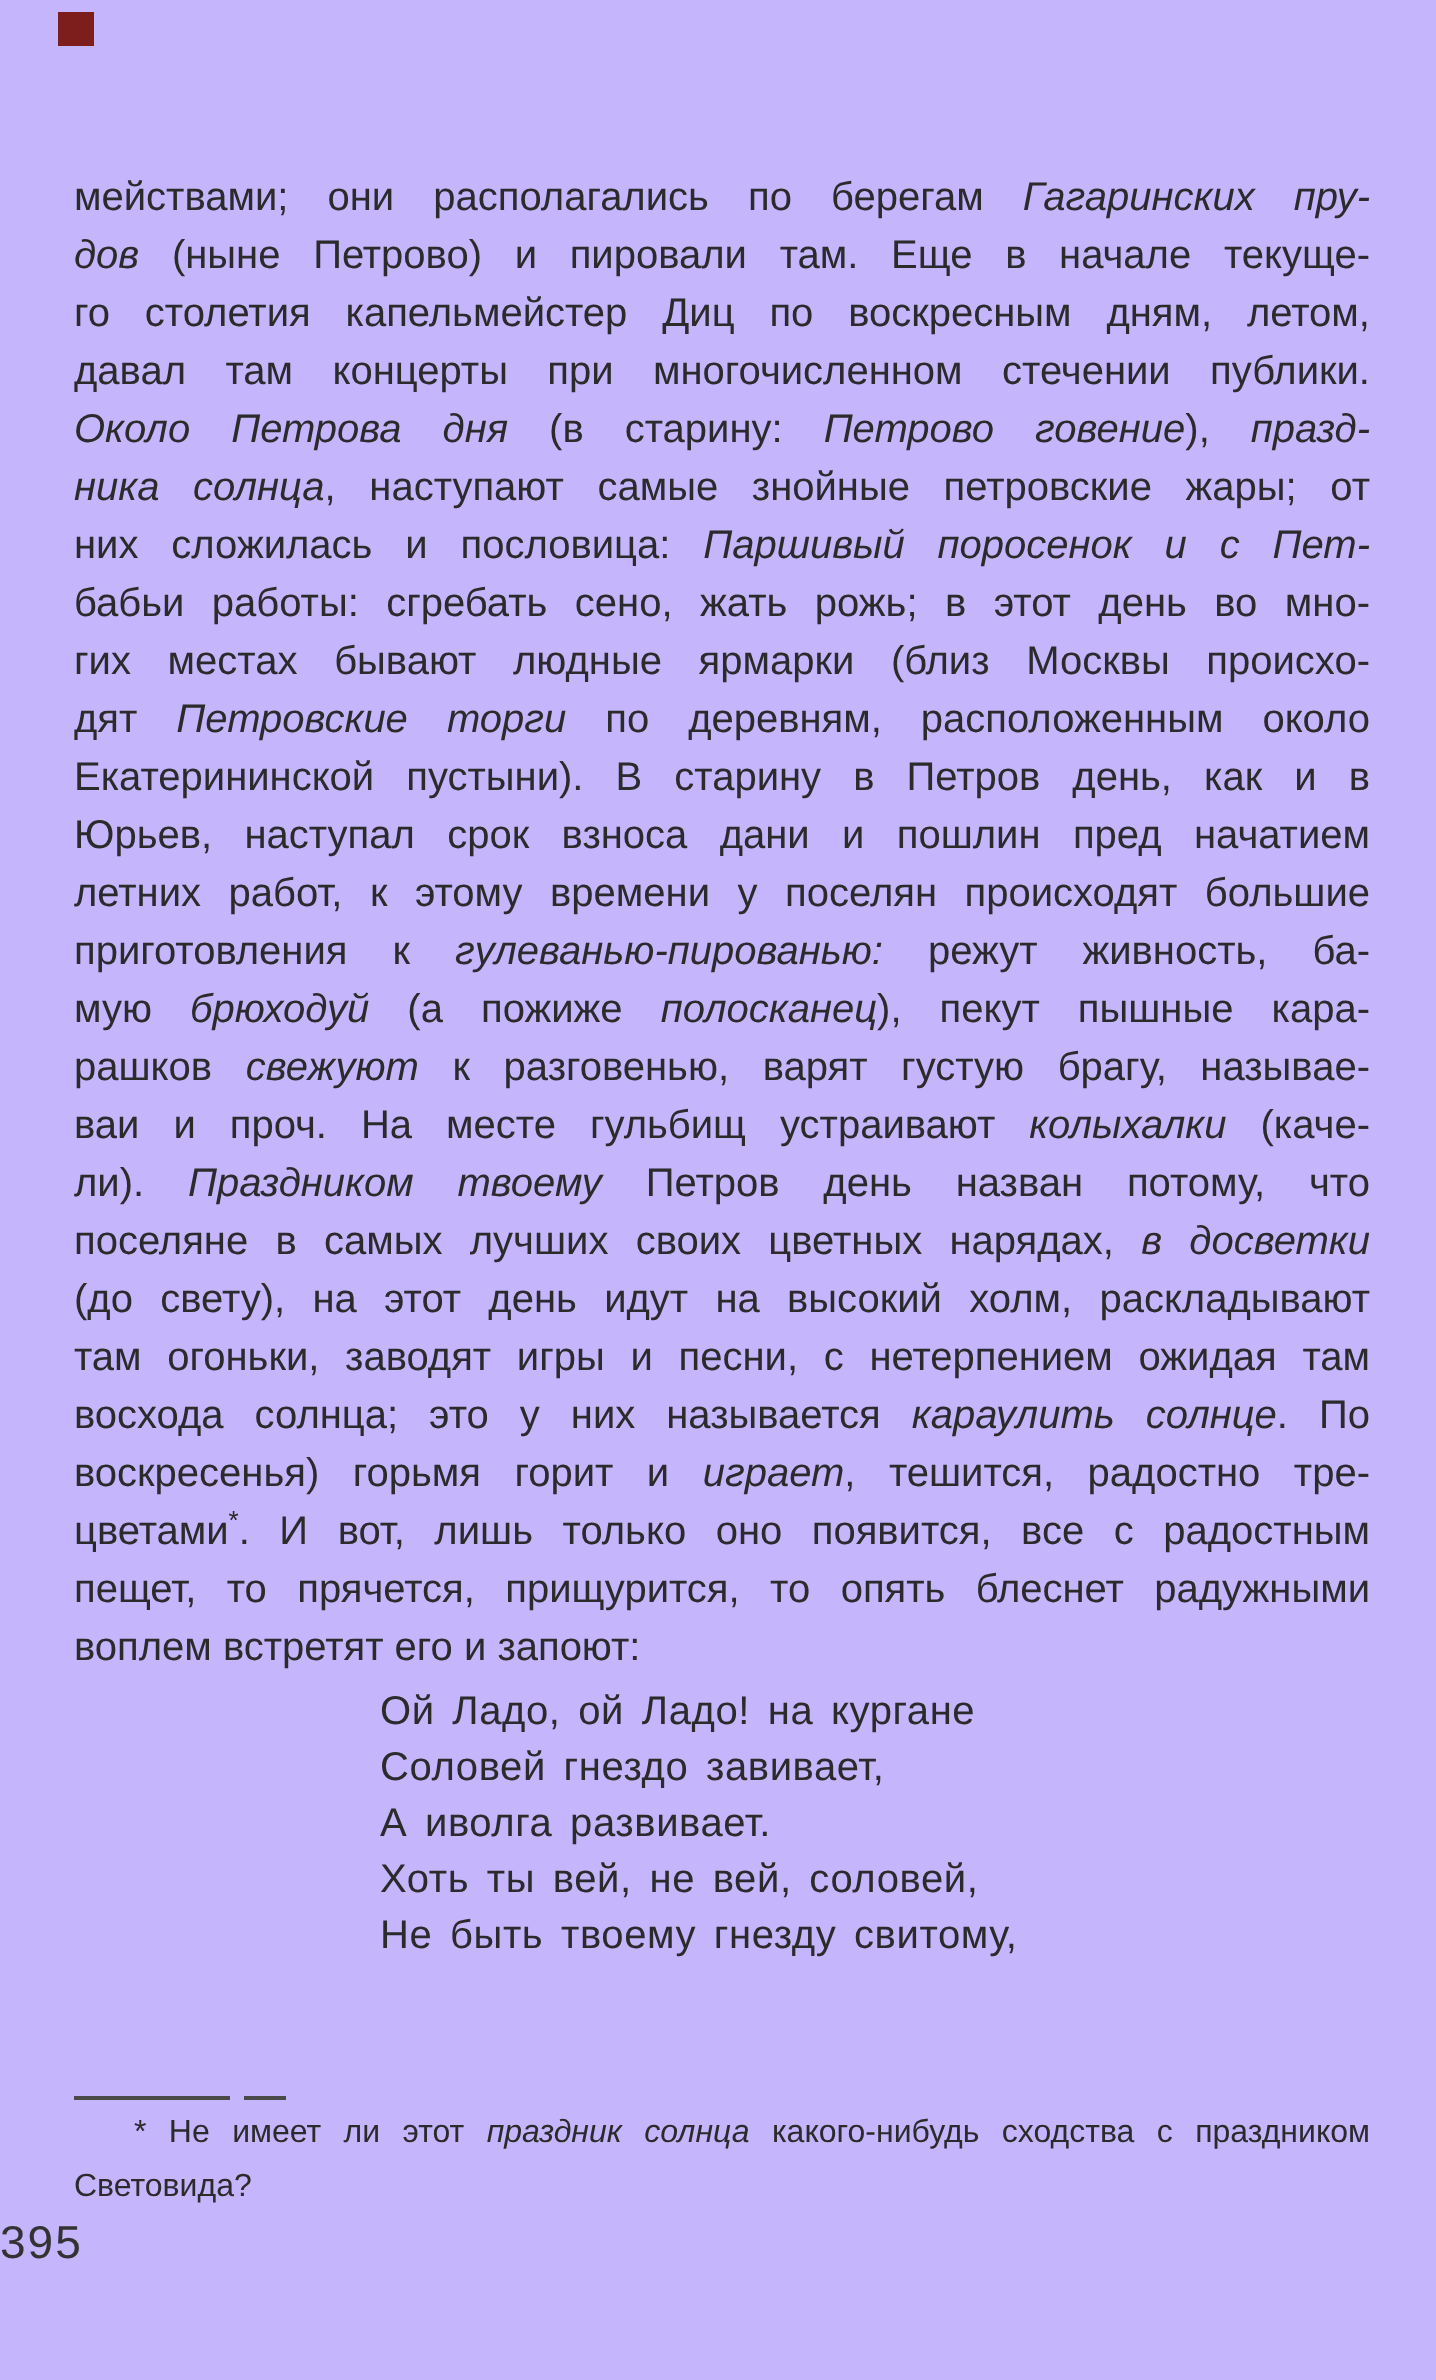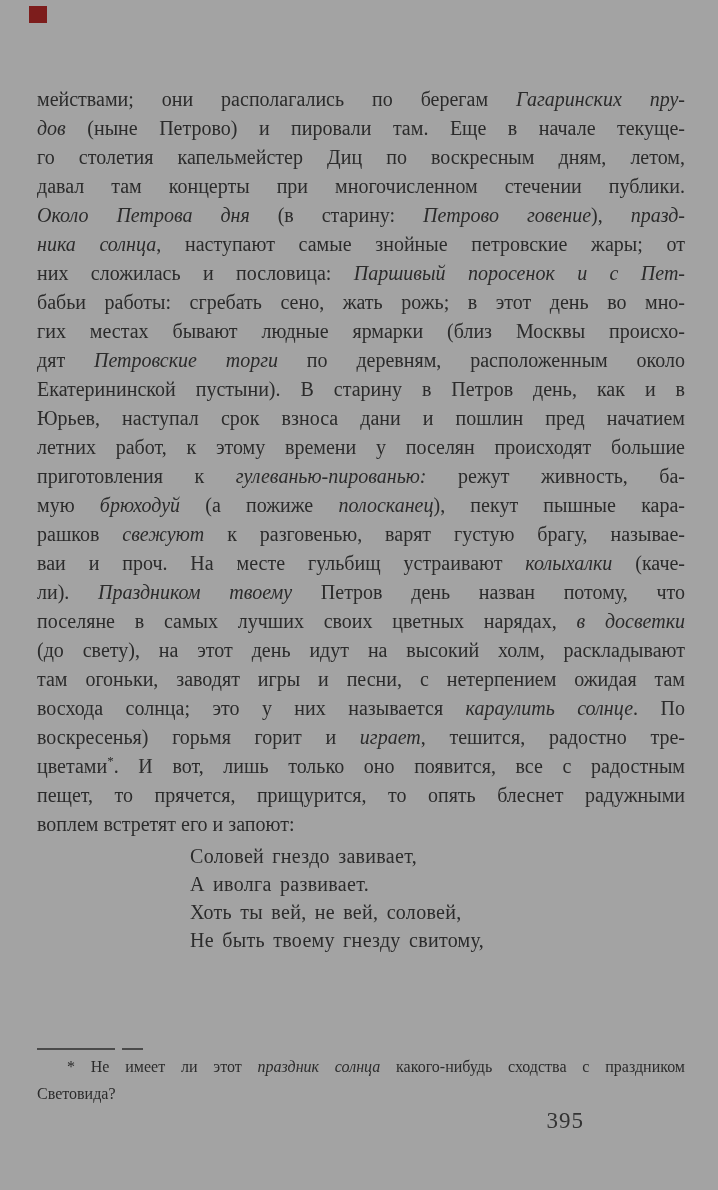--- a/index.html
+++ b/index.html
@@ -1,22 +1,22 @@
 <!DOCTYPE html>
 <html><head>
 <meta charset="utf-8">
 <style>
   html, body { margin: 0; padding: 0; }
   body { background: #e8e8e8; }
   .page {
     position: relative;
     width: 718px;
     height: 1190px;
-    background: #a3a3a3;
-    font-family: Liberation Serif, serif;
+    background: #c4b5fd;
+    font-family: Liberation Sans, sans-serif;
     color: #2b2b2b;
     overflow: hidden;
   }
   .scan-mark {
     position: absolute;
     left: 29px;
     top: 6px;
     width: 18px;
     height: 17px;
     background: #7d1d1c;
@@ -65,21 +65,21 @@
   .fline {
     font-size: 16px;
     line-height: 27px;
   }
   .fline.indent { text-indent: 30px; }
   .page-number {
     position: absolute;
     left: 0;
     top: 1108px;
     width: 584px;
-    text-align: right;
+    text-align: left;
     font-size: 23px;
     letter-spacing: 1px;
     color: #333;
   }
 </style>
 </head>
 <body>
 
 <div class="page">
   <div class="scan-mark"></div>
@@ -107,20 +107,21 @@
         <div class="bline just"><span>поселяне в самых лучших своих цветных нарядах, </span><span class="it">в досветки</span></div>
         <div class="bline just"><span>(до свету), на этот день идут на высокий холм, раскладывают</span></div>
         <div class="bline just"><span>там огоньки, заводят игры и песни, с нетерпением ожидая там</span></div>
         <div class="bline just"><span>восхода солнца; это у них называется </span><span class="it">караулить солнце</span><span>. По</span></div>
         <div class="bline just"><span>воскресенья) горьмя горит и </span><span class="it">играет</span><span>, тешится, радостно тре-</span></div>
         <div class="bline just"><span>цветами</span><sup>*</sup><span>. И вот, лишь только оно появится, все с радостным</span></div>
         <div class="bline just"><span>пещет, то прячется, прищурится, то опять блеснет радужными</span></div>
         <div class="bline"><span>воплем встретят его и запоют:</span></div>
       </div>
     <div class="verse" id="verse-block">
+        <div class="vline">Ой Ладо, ой Ладо! на кургане</div>
         <div class="vline">Соловей гнездо завивает,</div>
         <div class="vline">А иволга развивает.</div>
         <div class="vline">Хоть ты вей, не вей, соловей,</div>
         <div class="vline">Не быть твоему гнезду свитому,</div>
       </div>
   </div>
 
   <div class="footnote-sep"></div>
   <div class="footnote" id="footnote-block">
       <div class="fline just indent"><span>* Не имеет ли этот </span><span class="it">праздник солнца</span><span> какого-нибудь сходства с праздником</span></div>

